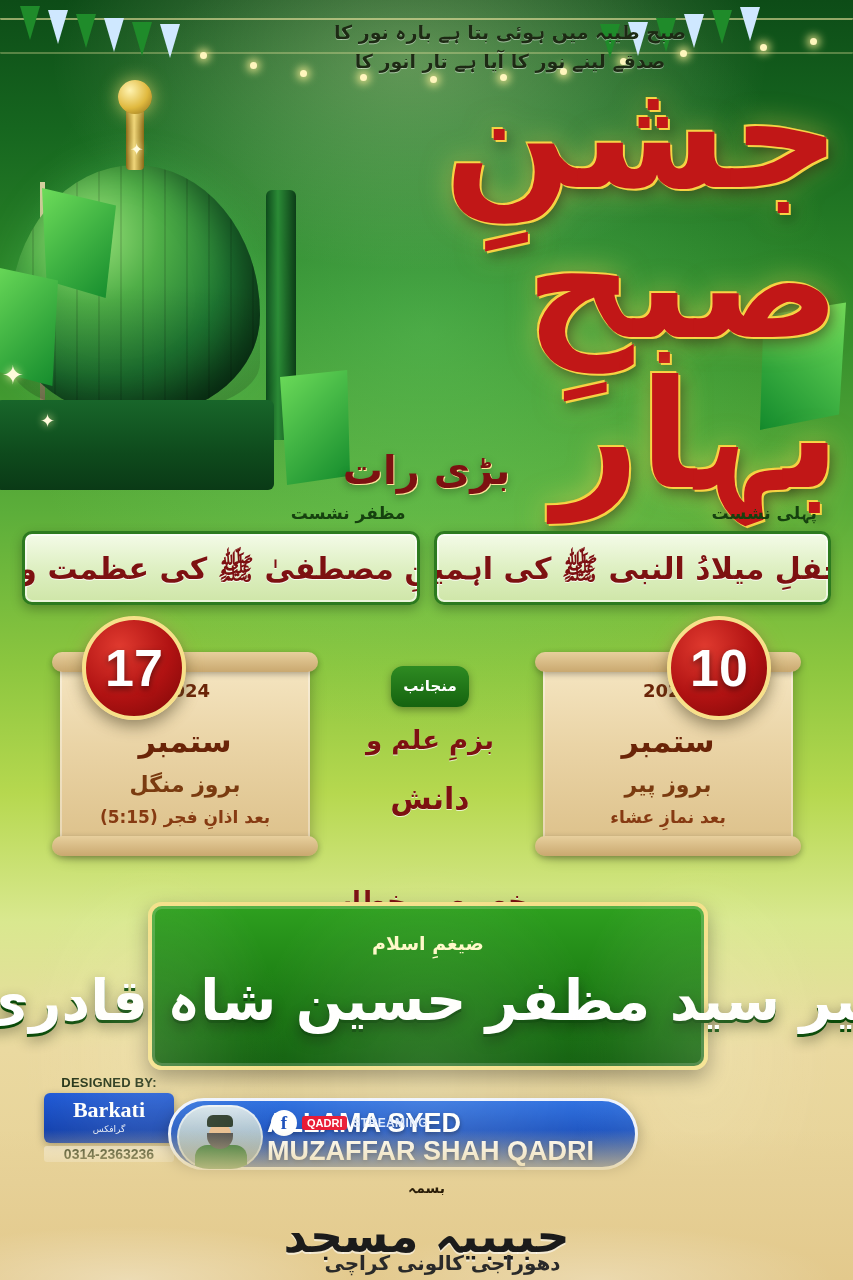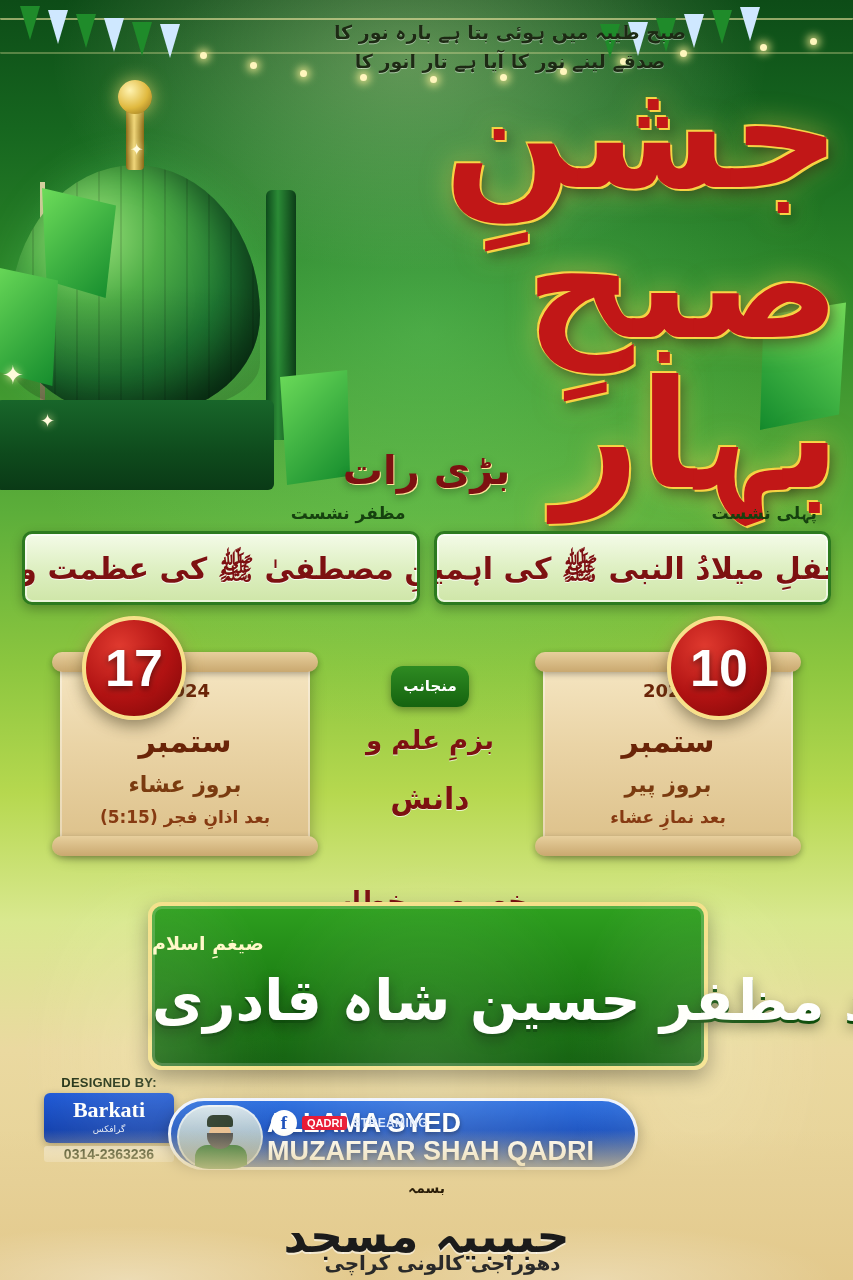--- a/index.html
+++ b/index.html
@@ -222,21 +222,21 @@
     position: absolute; left: 0; top: 882px; width: 100%;
     text-align: center; font-size: 26px; font-weight: bold; color: #7d1111;
     text-shadow: 0 1px 0 rgba(255,255,255,.7);
   }
   .speaker-panel {
     position: absolute; left: 148px; top: 902px; width: 560px; height: 168px;
     border-radius: 14px;
     background: linear-gradient(180deg, #2ea01f 0%, #1d7f14 50%, #0f5e0c 100%);
     border: 4px solid #f4e08a;
     box-shadow: 0 8px 20px rgba(0,0,0,.35), inset 0 0 0 3px rgba(255,255,255,.18);
-    display: flex; flex-direction: column; align-items: flex-start; justify-content: center;
+    display: flex; flex-direction: column; align-items: center; justify-content: center;
   }
   .speaker-title { font-size: 19px; font-weight: bold; color: #fff8c8; margin-bottom: 2px; }
   .speaker-name {
     font-size: 56px; font-weight: bold; color: #ffffff;
     text-shadow: 0 3px 0 #0a4a08, 0 6px 14px rgba(0,0,0,.45);
     white-space: nowrap;
   }
 
   
   .designer {
@@ -393,21 +393,21 @@
         <div class="scroll-day">بروز پیر</div>
         <div class="scroll-time">بعد نمازِ عشاء</div>
       </div>
     </div>
     <div class="daycircle r">10</div>
 
     <div class="scroll left">
       <div class="scroll-inner urdu">
         <div class="scroll-year">2024</div>
         <div class="scroll-month">ستمبر</div>
-        <div class="scroll-day">بروز عشاء</div>
+        <div class="scroll-day">بروز منگل</div>
         <div class="scroll-time">بعد اذانِ فجر (5:15)</div>
       </div>
     </div>
     <div class="daycircle l">17</div>
 
     <div class="center-block">
       <div class="center-tag urdu">منجانب</div>
       <div class="center-line1 urdu">بزمِ علم و</div>
       <div class="center-line2 urdu">دانش</div>
     </div>

